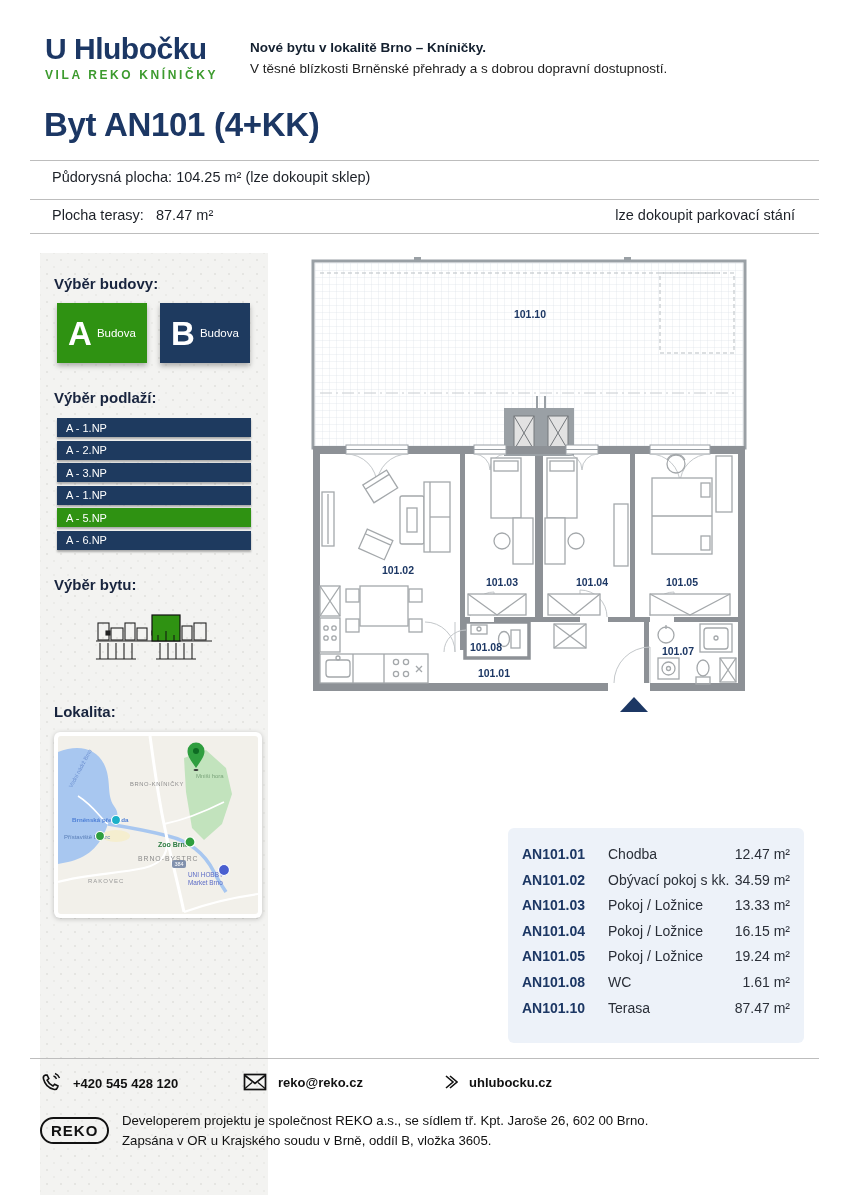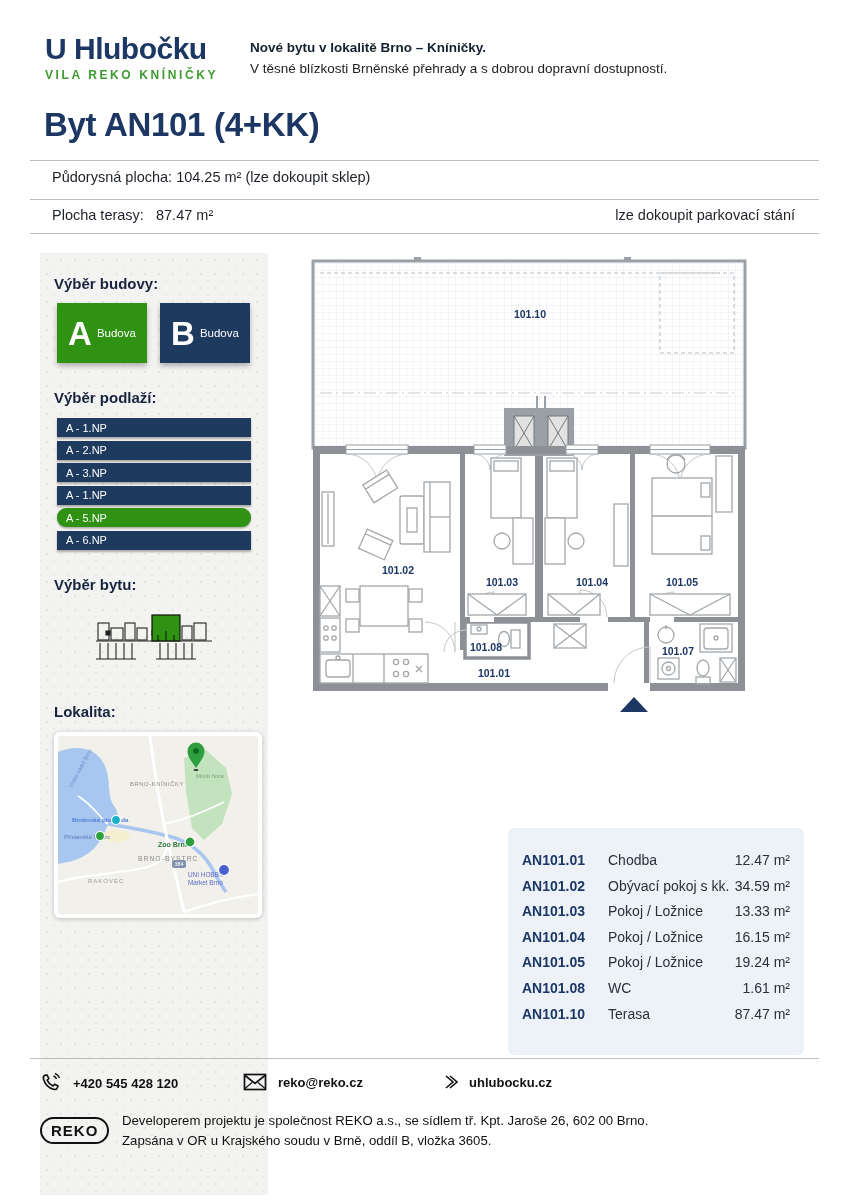--- a/index.html
+++ b/index.html
@@ -30,36 +30,36 @@
   .bld-row{display:flex;gap:13px;margin:11px 0 0 3px;}
   .bld-btn{width:90px;height:60px;display:flex;align-items:center;justify-content:center;gap:5px;color:#fff;
     box-shadow:0 3px 5px rgba(0,0,0,.28);cursor:pointer;}
   .bld-a{background:#2f9212;}
   .bld-b{background:#1e3a5f;}
   .bletter{font-size:33px;font-weight:800;line-height:1;}
   .blabel{font-size:11.5px;}
   .floors{margin:12px 0 0 3px;width:194px;}
   .floor-btn{height:19px;background:#1e3a5f;color:#fff;font-size:11px;display:flex;align-items:center;
     padding-left:9px;margin-bottom:3.5px;box-shadow:0 1.5px 2px rgba(0,0,0,.3);cursor:pointer;}
-  .floor-btn.selected{background:#2f9212;border-radius:9px;}
+  .floor-btn.selected{background:#2f9212;}
   .unit-thumb{display:block;margin:14px auto 0;}
   .map-card{width:200px;margin:12px auto 0;background:#fff;padding:4px;border-radius:6px;box-shadow:0 1px 5px rgba(0,0,0,.22);}
   .map-card svg{display:block;border-radius:3px;}
 
   
   .planbox{position:absolute;left:308px;top:256px;width:442px;height:462px;}
   .wall{fill:#8d9196;}
   .furn{fill:#fff;stroke:#a4a8ab;stroke-width:1.3;}
   .furn2{fill:none;stroke:#a4a8ab;stroke-width:1.3;}
   .arc{fill:none;stroke:#c3c7ca;stroke-width:1;}
   .dash{fill:none;stroke:#b9bfc3;stroke-width:1;stroke-dasharray:4 3;}
   .lbl{fill:#1c3764;font-family:"Liberation Sans",sans-serif;font-weight:700;font-size:10.5px;text-anchor:middle;}
 
   
-  .room-table{position:absolute;left:508px;top:828px;width:296px;box-sizing:border-box;background:#edf2f9;border-radius:6px;padding:24px 14px;}
+  .room-table{position:absolute;left:508px;top:828px;width:296px;box-sizing:border-box;background:#edf2f9;border-radius:6px;padding:18px 14px;}
   .trow{display:flex;align-items:baseline;height:25.6px;font-size:14px;}
   .tcode{width:86px;font-weight:800;color:#1c3764;}
   .tname{flex:1;color:#2a2f38;}
   .tarea{color:#2a2f38;}
 
   
   .contact{position:absolute;top:1072px;display:flex;align-items:center;gap:11px;font-size:13px;font-weight:800;color:#111;}
   .c-phone{left:40px;} .c-mail{left:243px;} .c-web{left:443px;}
   .reko{position:absolute;left:40px;top:1117px;border:2.5px solid #111;border-radius:15px;padding:3px 9px;
     font-size:15px;font-weight:800;letter-spacing:1px;color:#111;}

